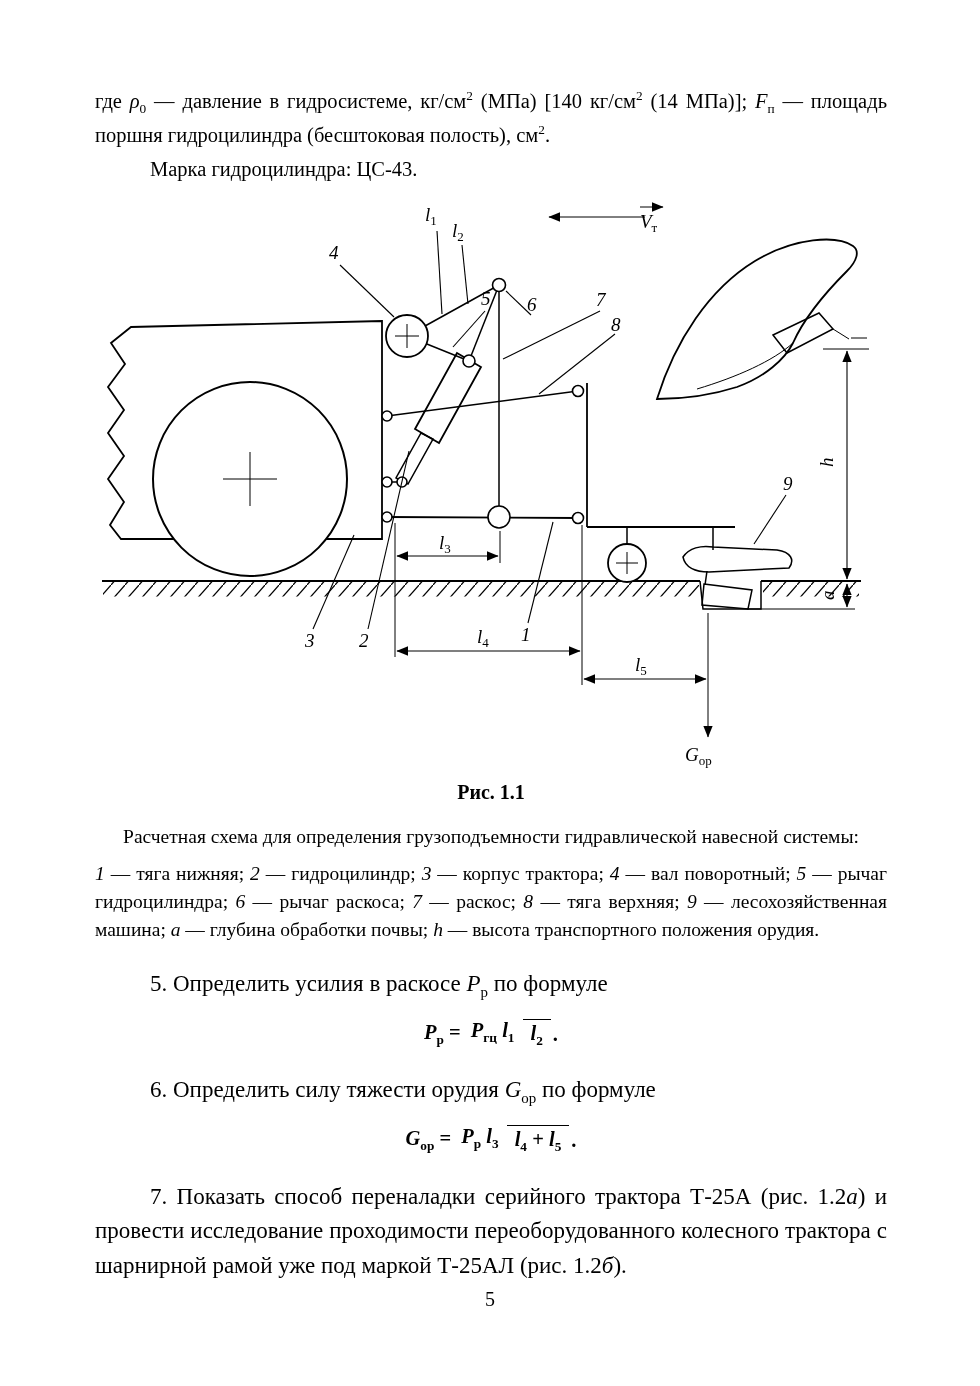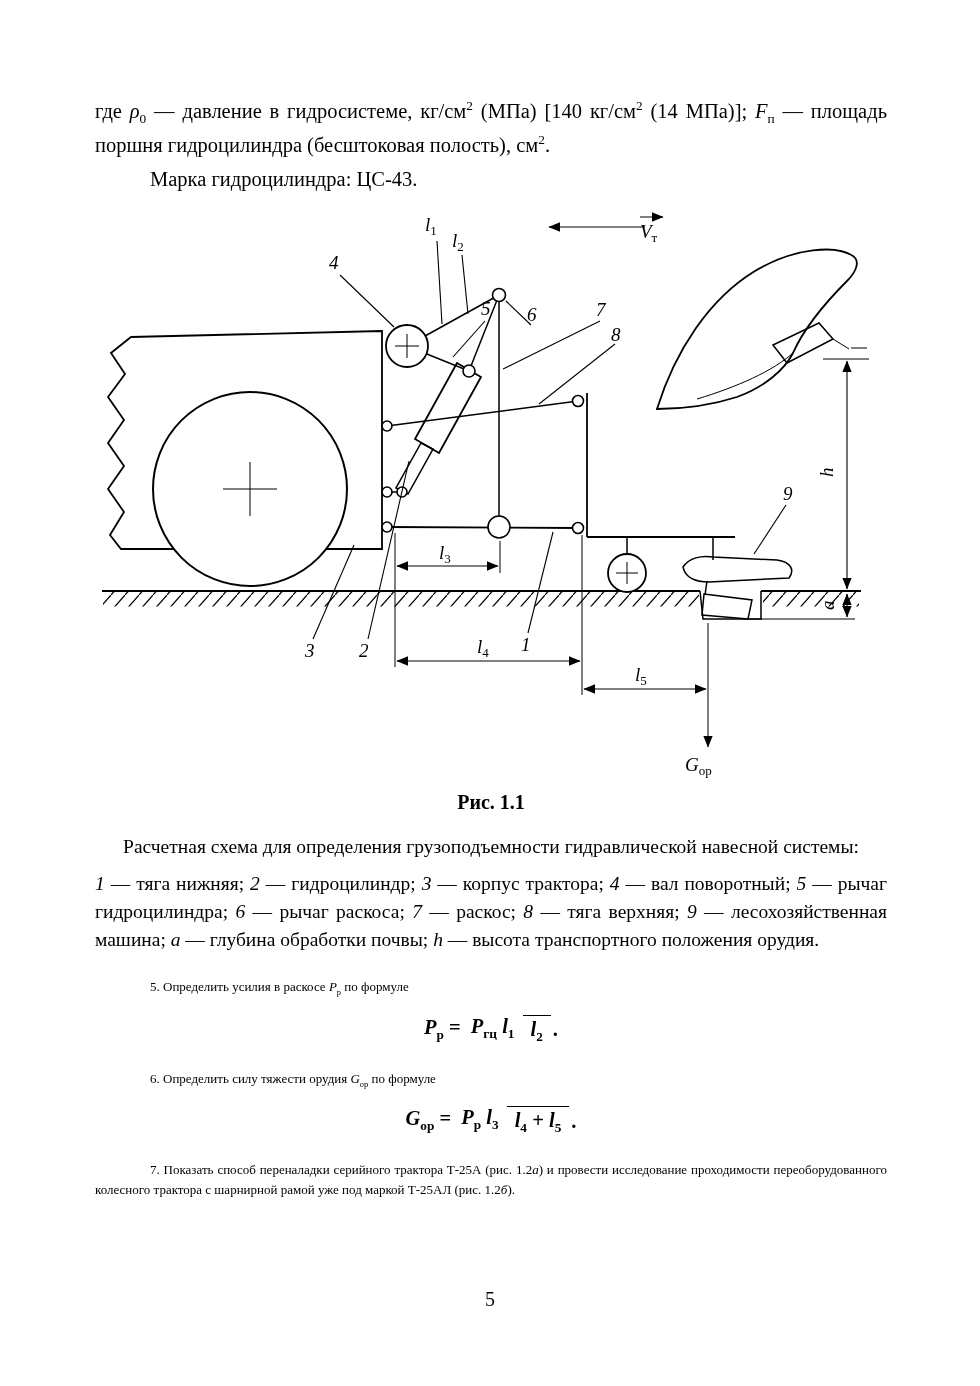--- a/index.html
+++ b/index.html
@@ -1,29 +1,29 @@
 <!DOCTYPE html>
 <html><head>
 <meta charset="utf-8">
 <style>
   html,body{margin:0;padding:0;}
   body{
     width:980px;height:1386px;background:#ffffff;color:#000;
     font-family:"Liberation Serif", serif;position:relative;overflow:hidden;
   }
-  .content{position:absolute;left:95px;top:96px;width:792px;}
+  .content{position:absolute;left:95px;top:86px;width:792px;}
   p{margin:0;}
   .p-intro{font-size:20.5px;line-height:1.55;text-align:justify;}
   .p-marka{font-size:20.5px;line-height:1.55;text-indent:55px;margin-top:2px;}
   .figure{margin-top:16px;}
   .figure svg{display:block;margin-left:2px;}
   .fig-caption{text-align:center;font-weight:bold;font-size:20px;margin-top:10px;}
   .fig-subcaption{text-align:center;font-size:19.5px;margin-top:22px;}
   .legend{font-size:19.5px;line-height:1.42;text-align:justify;margin-top:12px;}
-  .step{font-size:13px;line-height:1.5;text-align:justify;text-indent:55px;margin-top:24px;}
+  .step{font-size:23px;line-height:1.5;text-align:justify;text-indent:55px;margin-top:24px;}
   .formula{display:flex;justify-content:center;align-items:center;font-size:20.5px;margin-top:16px;font-weight:bold;}
   .frac{display:inline-flex;flex-direction:row;margin:0 2px;vertical-align:middle;}
   .frac .num{padding:0 8px 3px;text-align:center;}
   .frac .den{border-top:1.6px solid #000;padding:2px 8px 0;text-align:center;}
   sub,sup{font-size:65%;}
   .page-num{position:absolute;top:1288px;left:0;width:100%;text-align:center;font-size:20px;}
   
   .ln{stroke:#000;stroke-width:1.8;fill:none;}
   .ln2{stroke:#000;stroke-width:1.5;fill:none;}
   .thin{stroke:#000;stroke-width:1;fill:none;}

